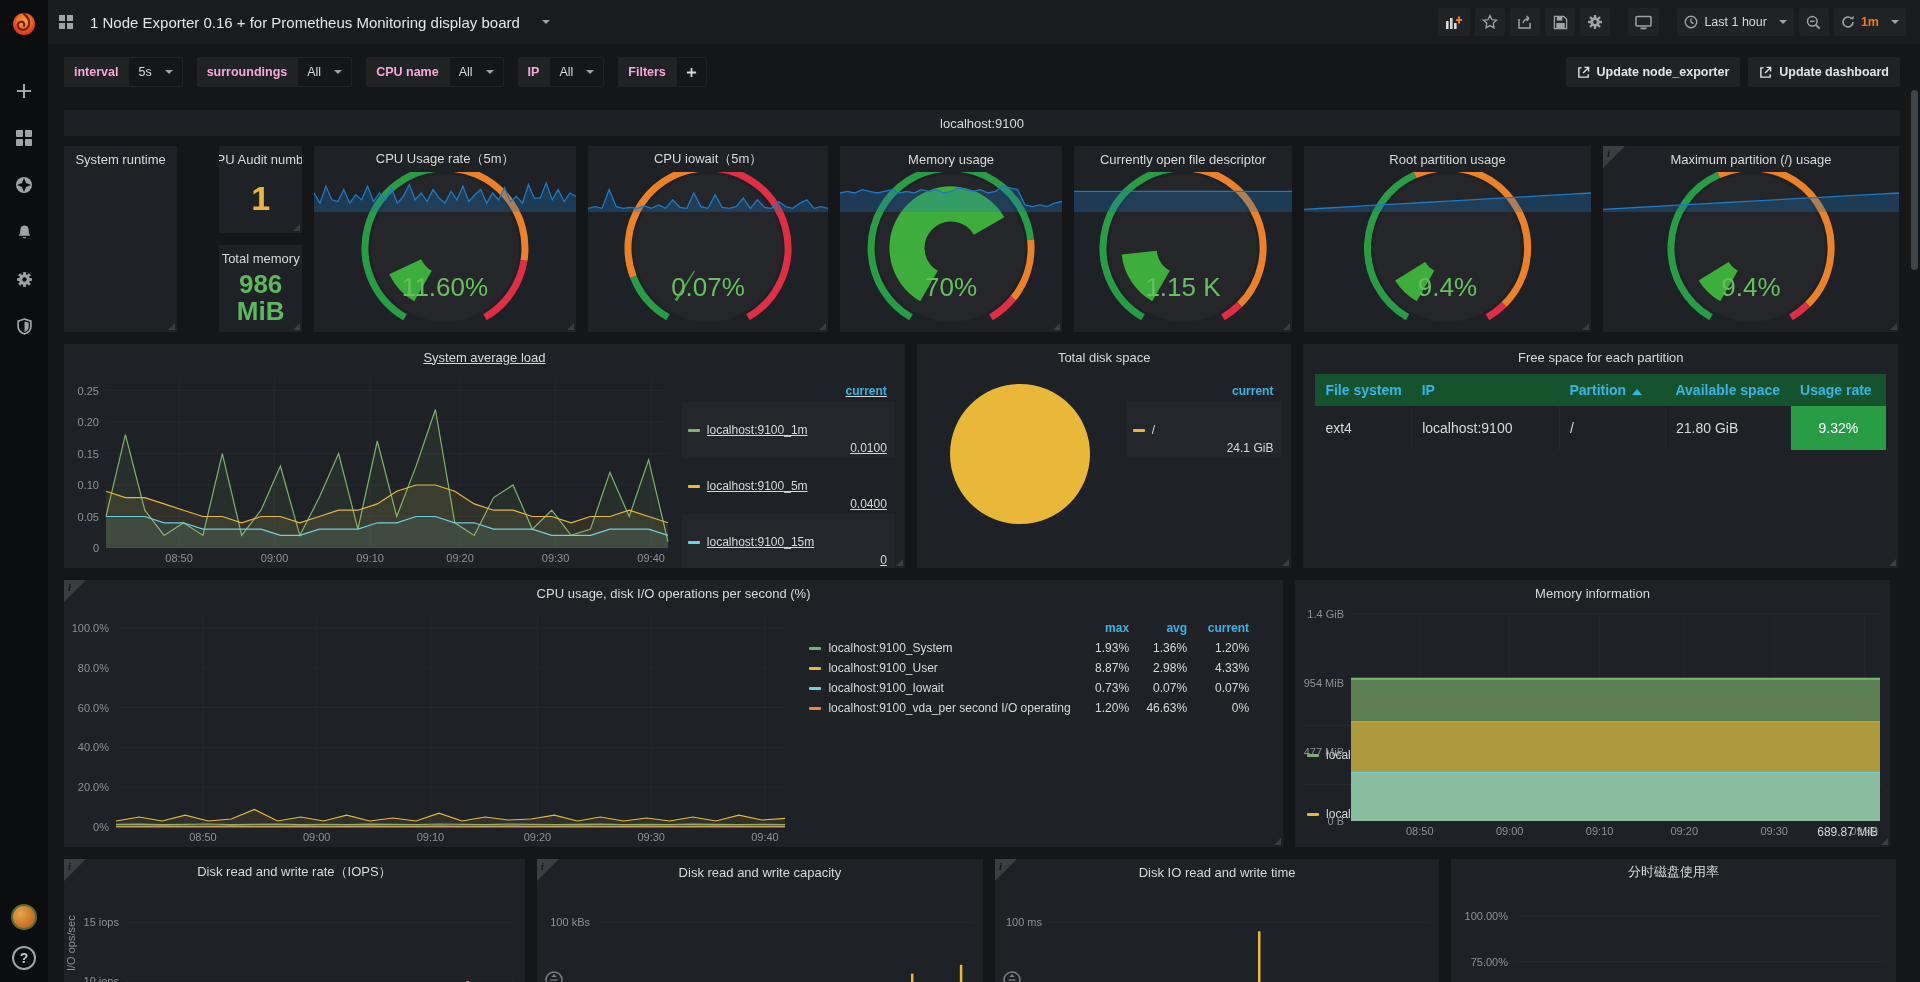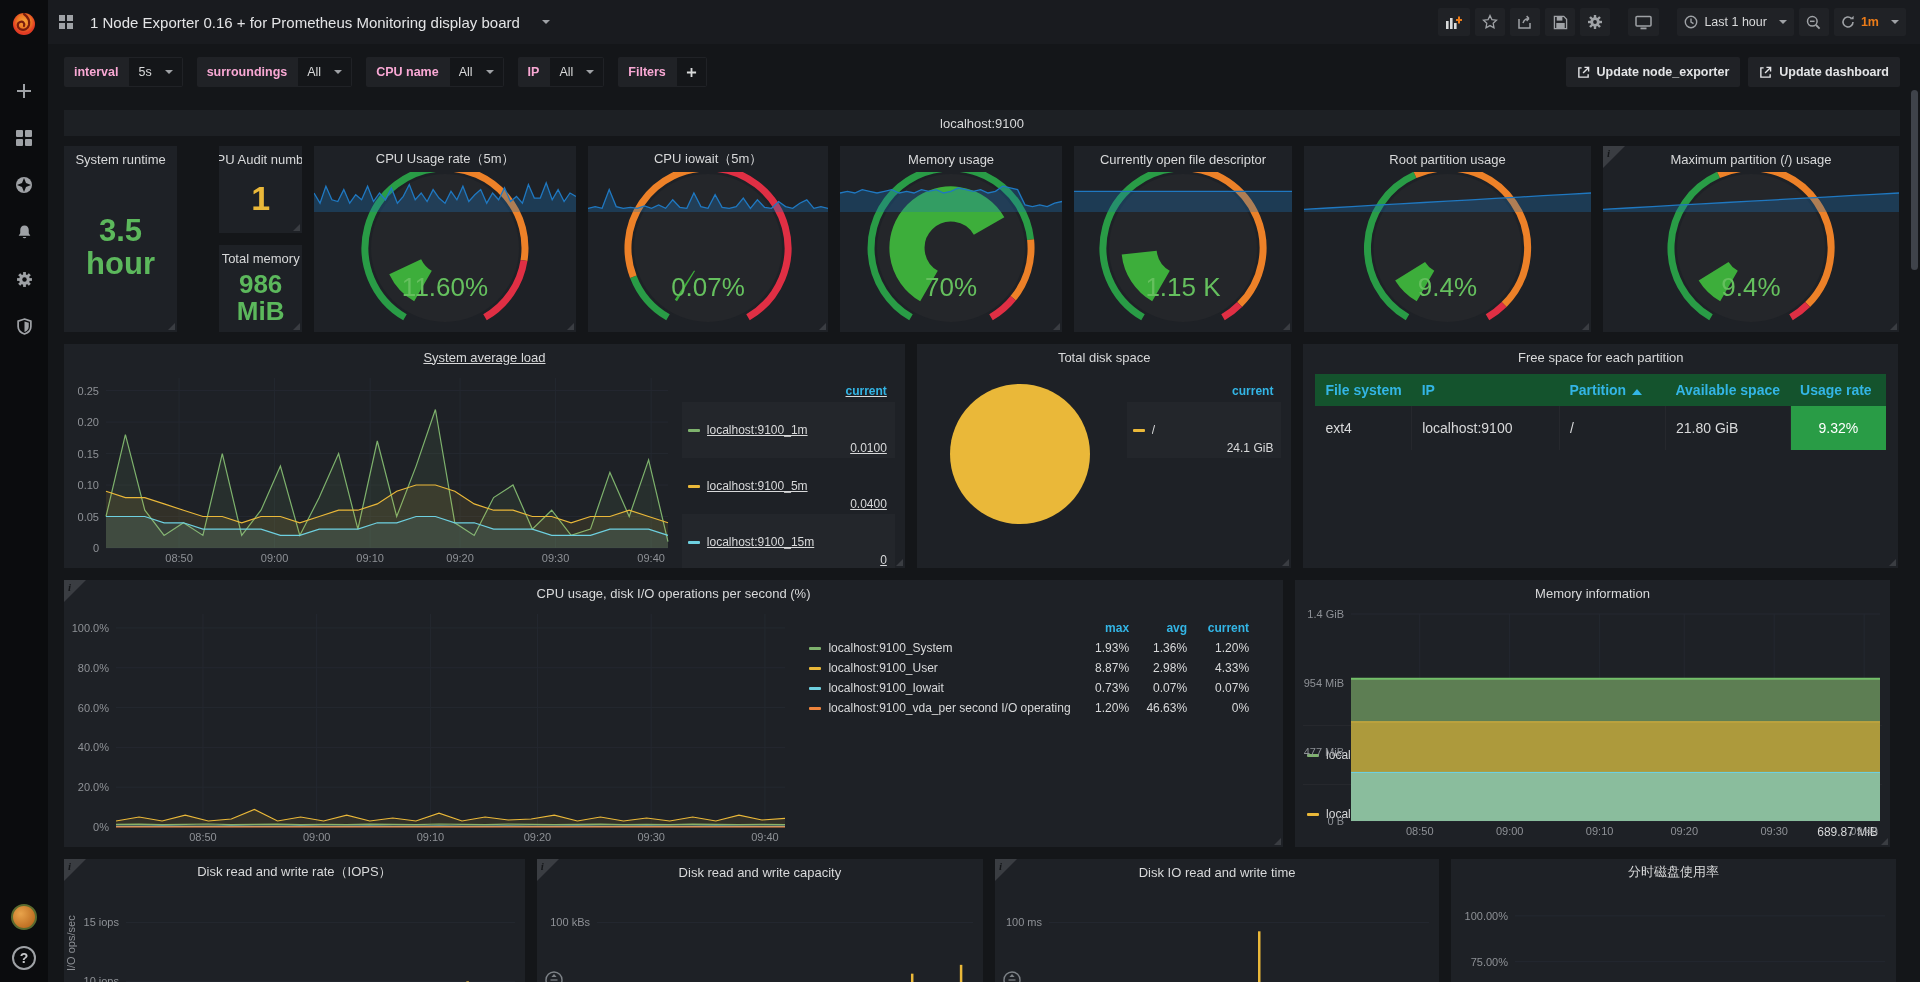--- a/index.html
+++ b/index.html
@@ -315,21 +315,20 @@
 
     <div class="dash">
 
       <div class="row-header">localhost:9100</div>
 
       <div class="prow" style="height:186px;">
         <div class="panel" style="width:6.16%; display:flex; flex-direction:column;">
           <div class="ptitle">
               <span>System runtime</span>
             </div>
-          <div class="stat-value sv-green" style="font-size:31px;">3.5 hour</div>
         </div>
 
         <div class="stat-col" style="width:6.16%;">
           <div class="panel">
             <div class="ptitle">
                 <span>CPU Audit numb...</span>
               </div>
             <div class="stat-value sv-orange" style="font-size:34px;">1</div>
           </div>
           <div class="panel">

